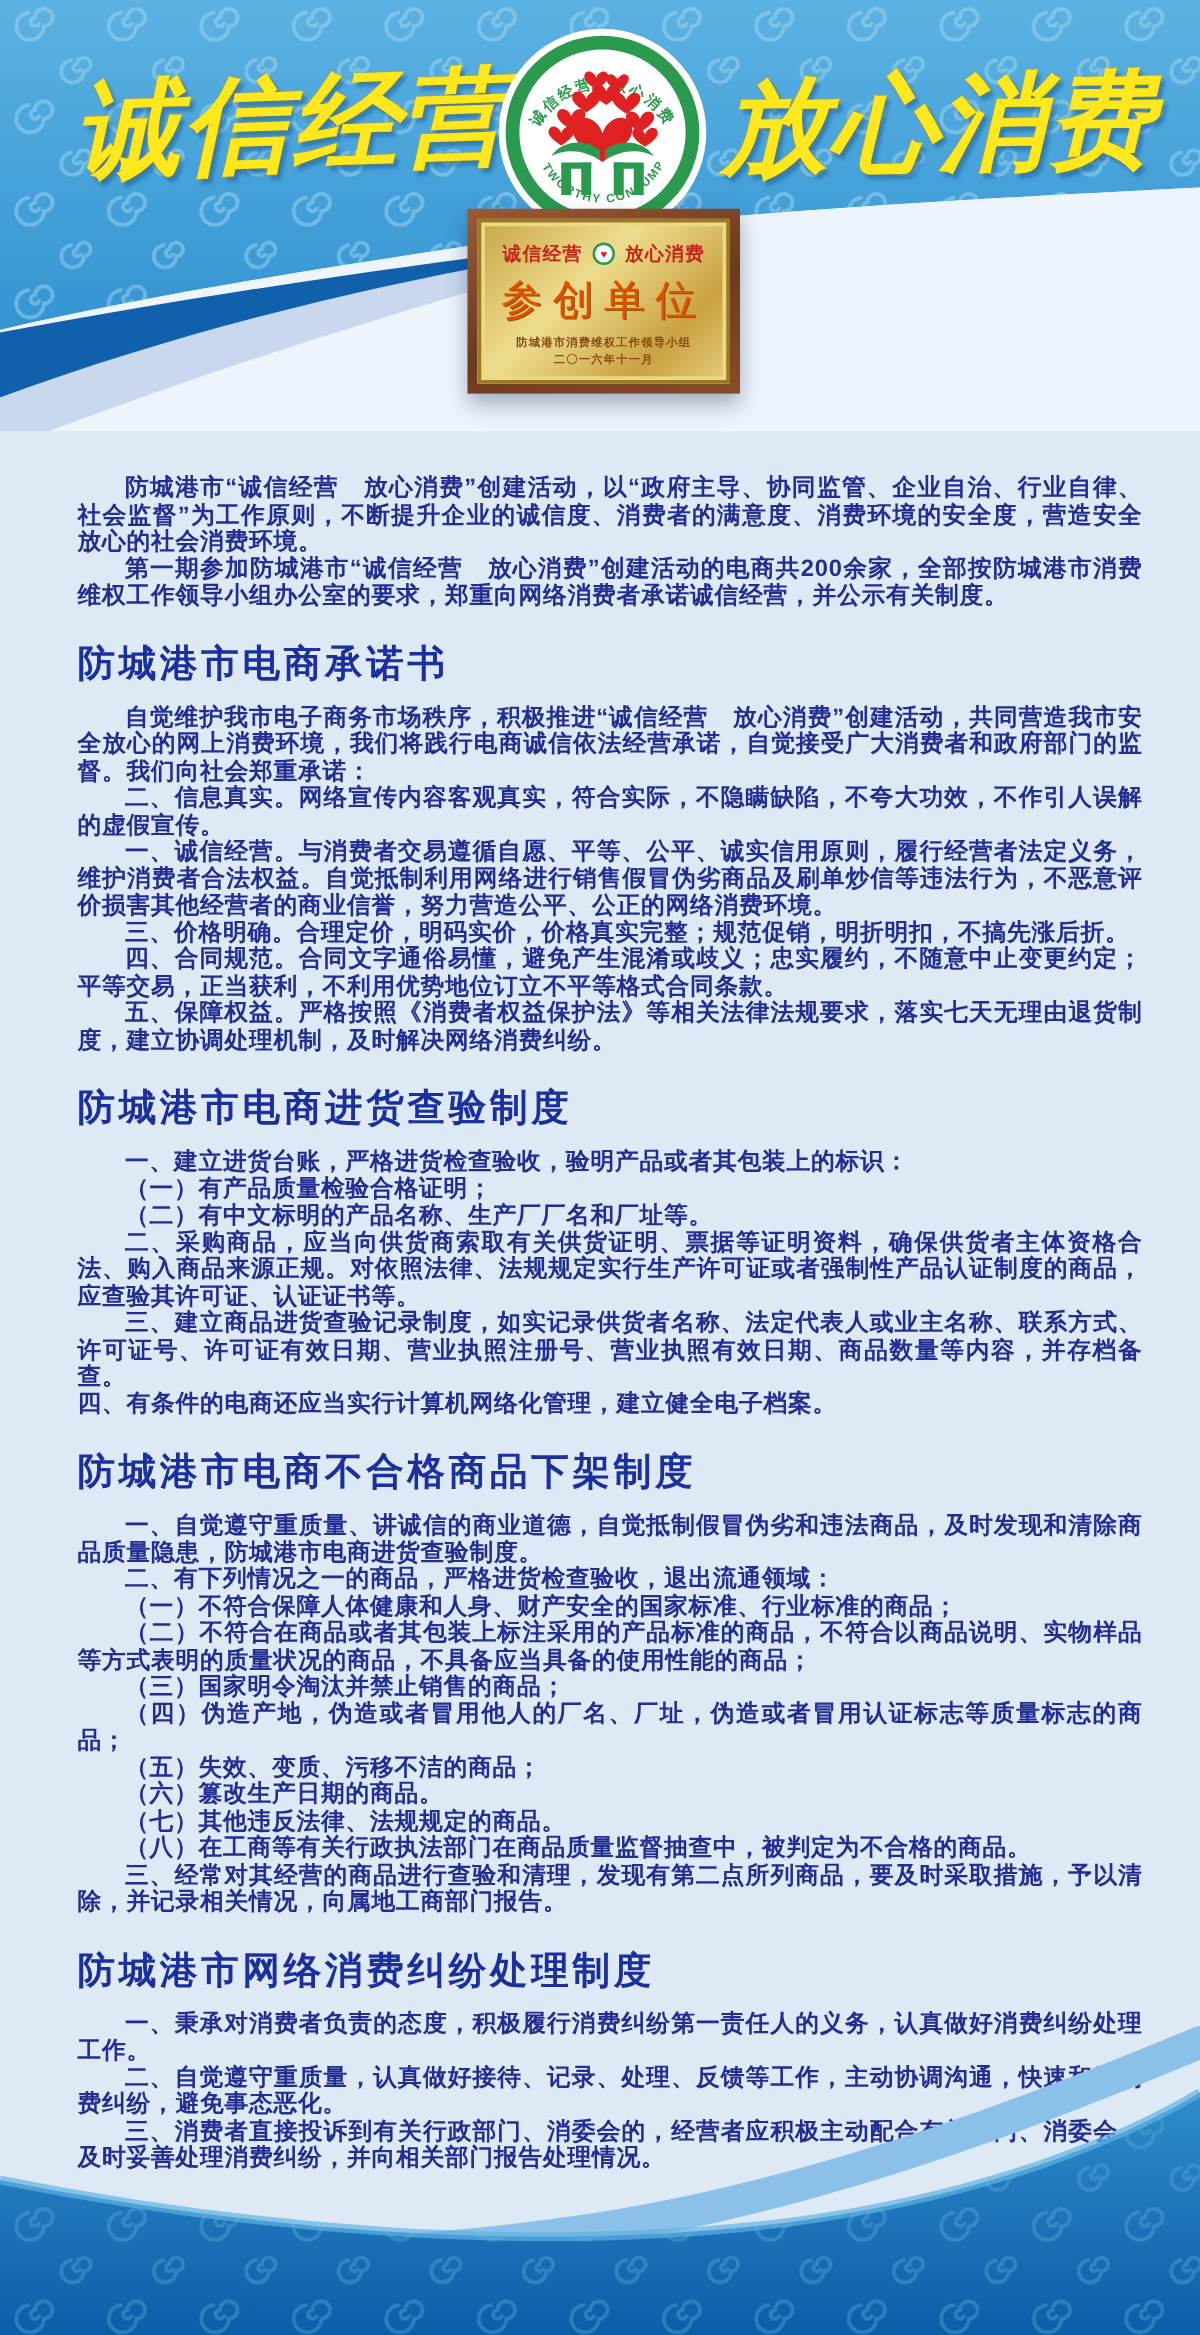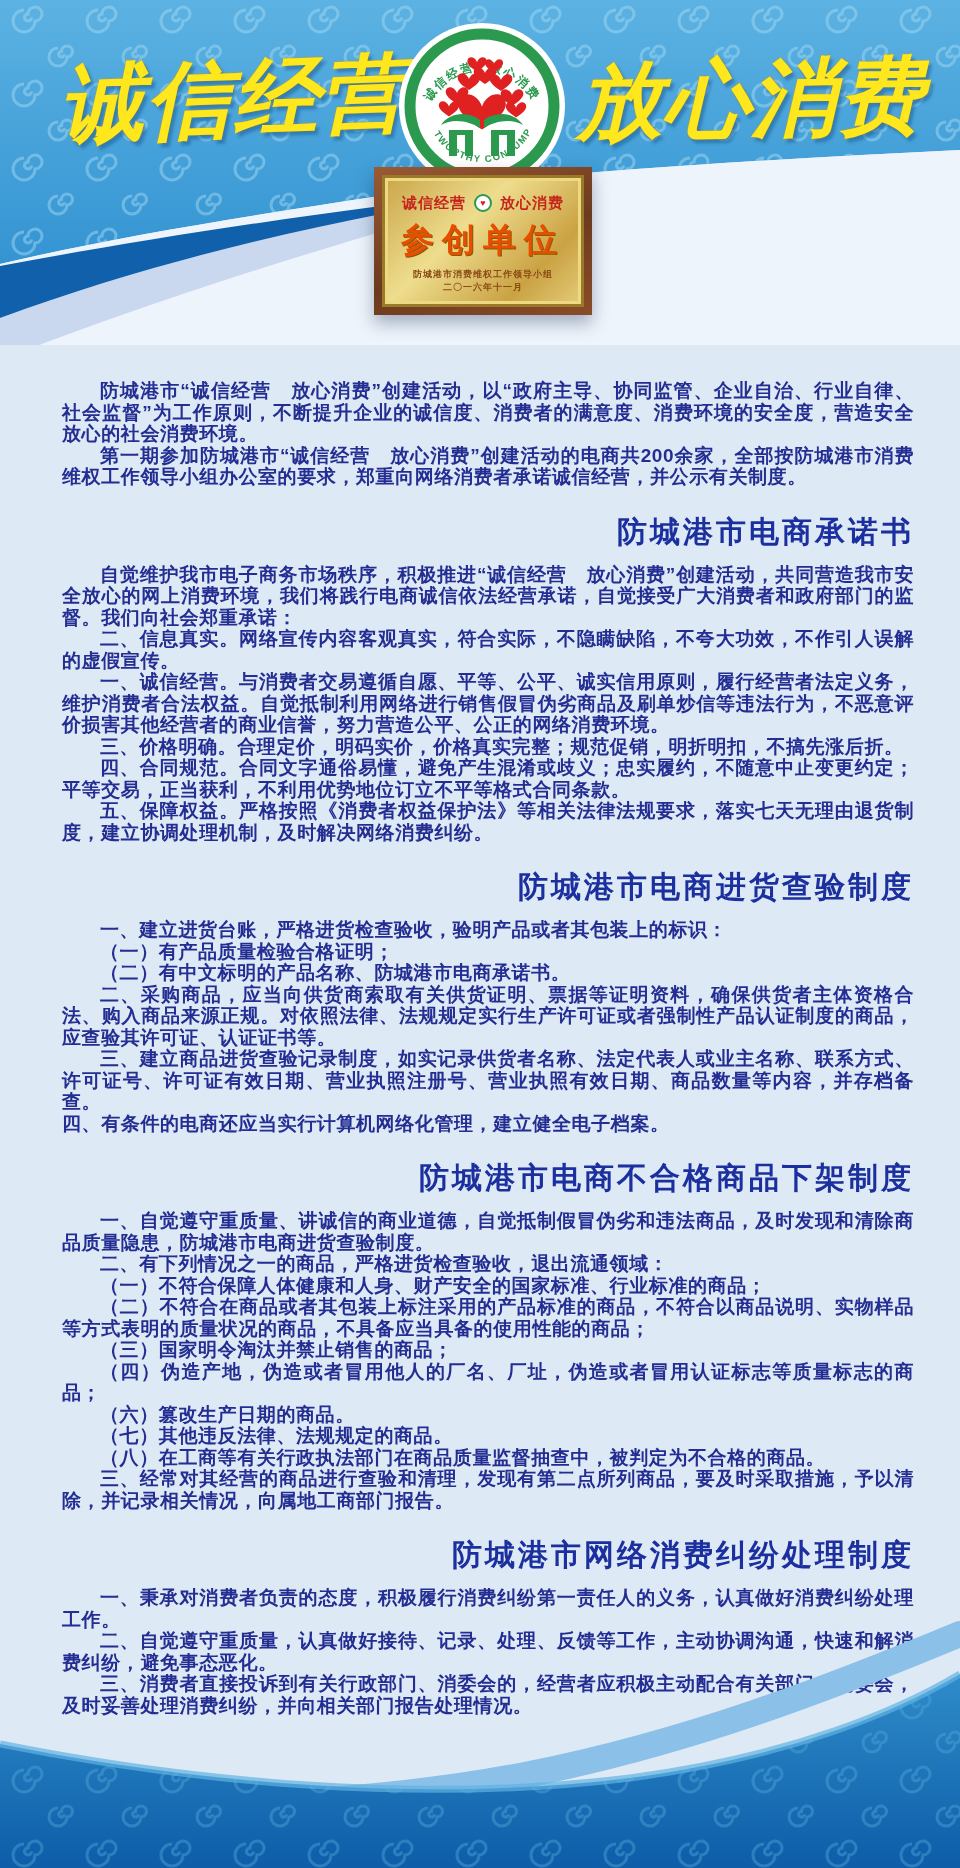--- a/index.html
+++ b/index.html
@@ -31,33 +31,33 @@
   .plaque-inner{
     height:100%;display:flex;flex-direction:column;align-items:center;justify-content:center;gap:2px;
     background:linear-gradient(135deg,#c8a346,#eedd8e 40%,#caa243 75%,#e6cf7d);
     box-shadow:inset 0 0 0 3px #9a7a28,inset 0 0 0 6px #ecd982;
   }
   .plaque-row{display:flex;align-items:center;gap:8px;margin-top:4px;}
   .p-red{color:#c5251b;font-weight:bold;font-size:15px;letter-spacing:1px;}
   .mini-logo{width:18px;height:18px;border-radius:50%;background:#fff;border:2px solid #2b9a4e;
     display:flex;align-items:center;justify-content:center;box-sizing:border-box;}
   .mini-heart{color:#e02121;font-size:9px;line-height:1;}
-  .plaque-main{color:#e84e00;font-weight:bold;font-size:33px;letter-spacing:8px;margin:3px 0 4px;
+  .plaque-main{color:#e84e00;font-weight:normal;font-size:33px;letter-spacing:8px;margin:3px 0 4px;
     text-shadow:1px 1px 0 #8a5a00;}
   .plaque-sub{color:#8a4a14;font-size:9px;letter-spacing:1px;line-height:11px;font-weight:bold;}
   
   .content{position:absolute;left:62px;right:46px;top:336px;}
   .intro{padding-top:44px;}
   .para{
     margin:0;text-indent:2em;font-size:19px;line-height:21.5px;letter-spacing:.6px;
     color:#232d92;text-align:justify;font-weight:bold;
   }
   .para.ni{text-indent:0;}
   .section-title{
-    font-size:30px;line-height:36px;margin:26px 0 14px;text-align:right;
+    font-size:30px;line-height:36px;margin:26px 0 14px;text-align:left;
     color:#1c2f9e;letter-spacing:3px;font-weight:bold;
   }
 </style>
 </head>
 <body>
 
 <div class="poster">
 
   <svg class="bg-header" width="960" height="345" viewBox="0 0 960 345">
     <defs>
@@ -147,32 +147,33 @@
     <p class="para">自觉维护我市电子商务市场秩序，积极推进“诚信经营　放心消费”创建活动，共同营造我市安全放心的网上消费环境，我们将践行电商诚信依法经营承诺，自觉接受广大消费者和政府部门的监督。我们向社会郑重承诺：</p>
     <p class="para">二、信息真实。网络宣传内容客观真实，符合实际，不隐瞒缺陷，不夸大功效，不作引人误解的虚假宣传。</p>
     <p class="para">一、诚信经营。与消费者交易遵循自愿、平等、公平、诚实信用原则，履行经营者法定义务，维护消费者合法权益。自觉抵制利用网络进行销售假冒伪劣商品及刷单炒信等违法行为，不恶意评价损害其他经营者的商业信誉，努力营造公平、公正的网络消费环境。</p>
     <p class="para">三、价格明确。合理定价，明码实价，价格真实完整；规范促销，明折明扣，不搞先涨后折。</p>
     <p class="para">四、合同规范。合同文字通俗易懂，避免产生混淆或歧义；忠实履约，不随意中止变更约定；平等交易，正当获利，不利用优势地位订立不平等格式合同条款。</p>
     <p class="para">五、保障权益。严格按照《消费者权益保护法》等相关法律法规要求，落实七天无理由退货制度，建立协调处理机制，及时解决网络消费纠纷。</p>
 
     <h2 class="section-title">防城港市电商进货查验制度</h2>
     <p class="para">一、建立进货台账，严格进货检查验收，验明产品或者其包装上的标识：</p>
     <p class="para">（一）有产品质量检验合格证明；</p>
-    <p class="para">（二）有中文标明的产品名称、防城港市电商承诺书。</p>
+    <p class="para">（二）有中文标明的产品名称、生产厂厂名和厂址等。</p>
     <p class="para">二、采购商品，应当向供货商索取有关供货证明、票据等证明资料，确保供货者主体资格合法、购入商品来源正规。对依照法律、法规规定实行生产许可证或者强制性产品认证制度的商品，应查验其许可证、认证证书等。</p>
     <p class="para">三、建立商品进货查验记录制度，如实记录供货者名称、法定代表人或业主名称、联系方式、许可证号、许可证有效日期、营业执照注册号、营业执照有效日期、商品数量等内容，并存档备查。</p>
     <p class="para ni">四、有条件的电商还应当实行计算机网络化管理，建立健全电子档案。</p>
 
     <h2 class="section-title">防城港市电商不合格商品下架制度</h2>
     <p class="para">一、自觉遵守重质量、讲诚信的商业道德，自觉抵制假冒伪劣和违法商品，及时发现和清除商品质量隐患，防城港市电商进货查验制度。</p>
     <p class="para">二、有下列情况之一的商品，严格进货检查验收，退出流通领域：</p>
     <p class="para">（一）不符合保障人体健康和人身、财产安全的国家标准、行业标准的商品；</p>
     <p class="para">（二）不符合在商品或者其包装上标注采用的产品标准的商品，不符合以商品说明、实物样品等方式表明的质量状况的商品，不具备应当具备的使用性能的商品；</p>
     <p class="para">（三）国家明令淘汰并禁止销售的商品；</p>
     <p class="para">（四）伪造产地，伪造或者冒用他人的厂名、厂址，伪造或者冒用认证标志等质量标志的商品；</p>
+    <p class="para">（五）失效、变质、污移不洁的商品；</p>
     <p class="para">（六）篡改生产日期的商品。</p>
     <p class="para">（七）其他违反法律、法规规定的商品。</p>
     <p class="para">（八）在工商等有关行政执法部门在商品质量监督抽查中，被判定为不合格的商品。</p>
     <p class="para">三、经常对其经营的商品进行查验和清理，发现有第二点所列商品，要及时采取措施，予以清除，并记录相关情况，向属地工商部门报告。</p>
 
     <h2 class="section-title">防城港市网络消费纠纷处理制度</h2>
     <p class="para">一、秉承对消费者负责的态度，积极履行消费纠纷第一责任人的义务，认真做好消费纠纷处理工作。</p>
     <p class="para">二、自觉遵守重质量，认真做好接待、记录、处理、反馈等工作，主动协调沟通，快速和解消费纠纷，避免事态恶化。</p>
     <p class="para">三、消费者直接投诉到有关行政部门、消委会的，经营者应积极主动配合有关部门、消委会，及时妥善处理消费纠纷，并向相关部门报告处理情况。</p>
   </div>

